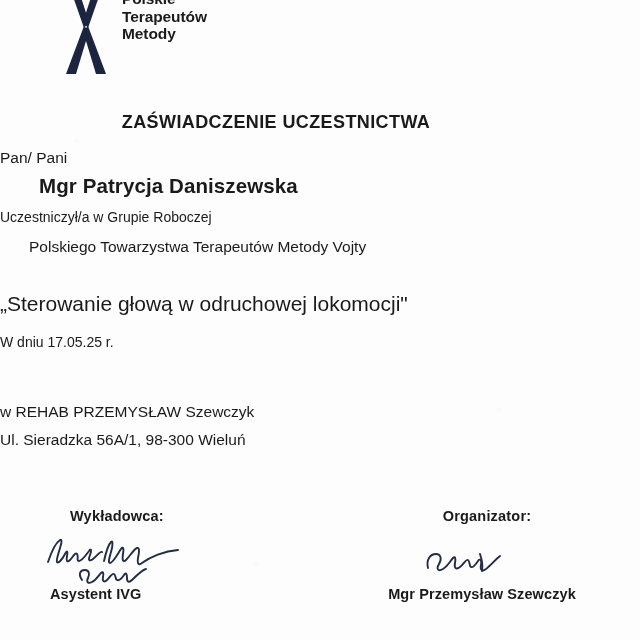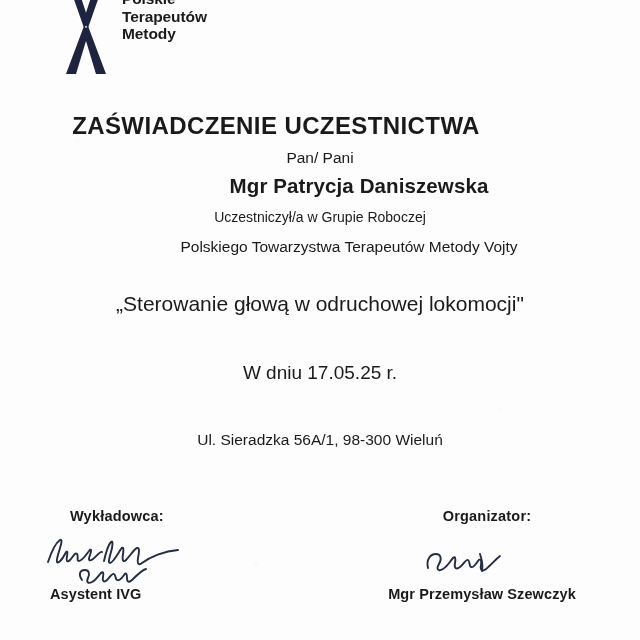--- a/index.html
+++ b/index.html
@@ -52,37 +52,36 @@
   }
   .logo-text div { white-space: nowrap; }
 
   
   .cert-title {
     position: absolute;
     top: 112px;
     left: 0;
     width: 552px;
     text-align: center;
-    font-size: 24px;
+    font-size: 18px;
     font-weight: bold;
     letter-spacing: 0.4px;
   }
   .line {
     position: absolute;
     left: 0;
     width: 640px;
-    text-align: center;
     white-space: nowrap;
   }
   .l-salutation { top: 149px; font-size: 15.5px; }
   .l-name       { top: 174px; font-size: 20.5px; font-weight: bold; letter-spacing: 0.1px; padding-left: 39px; }
   .l-part1      { top: 209px; font-size: 14px; }
   .l-part2      { top: 238px; font-size: 15.5px; margin-left: 29px; }
   .l-course     { top: 292px; font-size: 21px; }
-  .l-date       { top: 362px; font-size: 19px; }
+  .l-date       { top: 334px; font-size: 14px; }
   .l-venue      { top: 403px; font-size: 15.5px; }
   .l-address    { top: 431px; font-size: 15.5px; }
 
   
   .sig-row {
     position: absolute;
     top: 508px;
     left: 0;
     width: 640px;
     height: 132px;
@@ -153,20 +152,21 @@
   <div class="line l-name">Mgr Patrycja Daniszewska</div>
 
   <div class="line l-part1">Uczestniczył/a w Grupie Roboczej</div>
 
   <div class="line l-part2">Polskiego Towarzystwa Terapeutów Metody Vojty</div>
 
   <div class="line l-course">„Sterowanie głową w odruchowej lokomocji"</div>
 
   <div class="line l-date">W dniu 17.05.25 r.</div>
 
+  <div class="line l-venue">w  REHAB PRZEMYSŁAW Szewczyk</div>
 
   <div class="line l-address">Ul. Sieradzka 56A/1, 98-300 Wieluń</div>
 
   <div class="sig-row">
 
     <div class="sig-block sig-left">
       <div class="sig-role">Wykładowca:</div>
       <div class="sig-ink">
         <svg width="180" height="62" viewBox="0 0 180 62" xmlns="http://www.w3.org/2000/svg" fill="none" stroke="#232b45" stroke-width="1.9" stroke-linecap="round" stroke-linejoin="round">
           <path d="M10 38 C14 26 19 18 22 16 C24 15 24 18 22 24 C20 31 18 36 19 38

